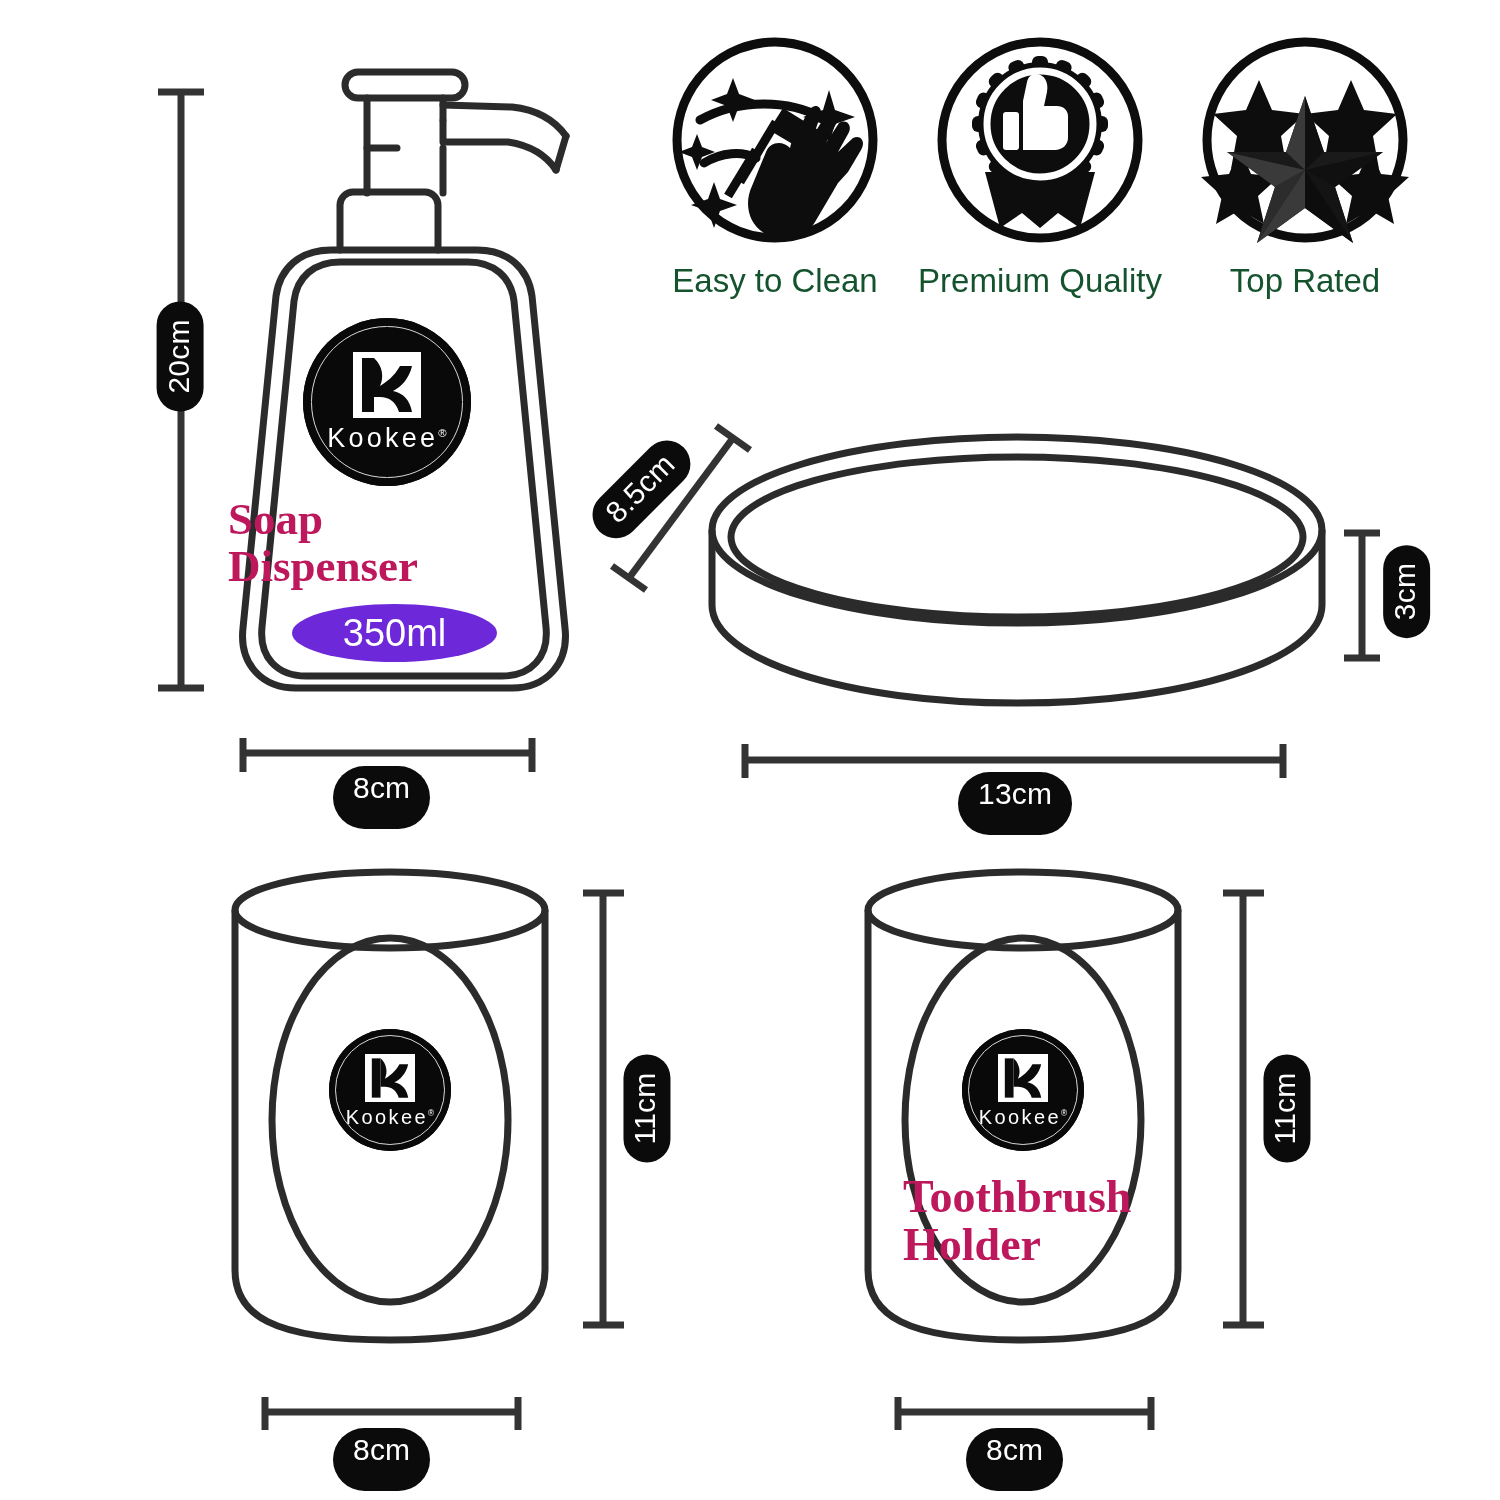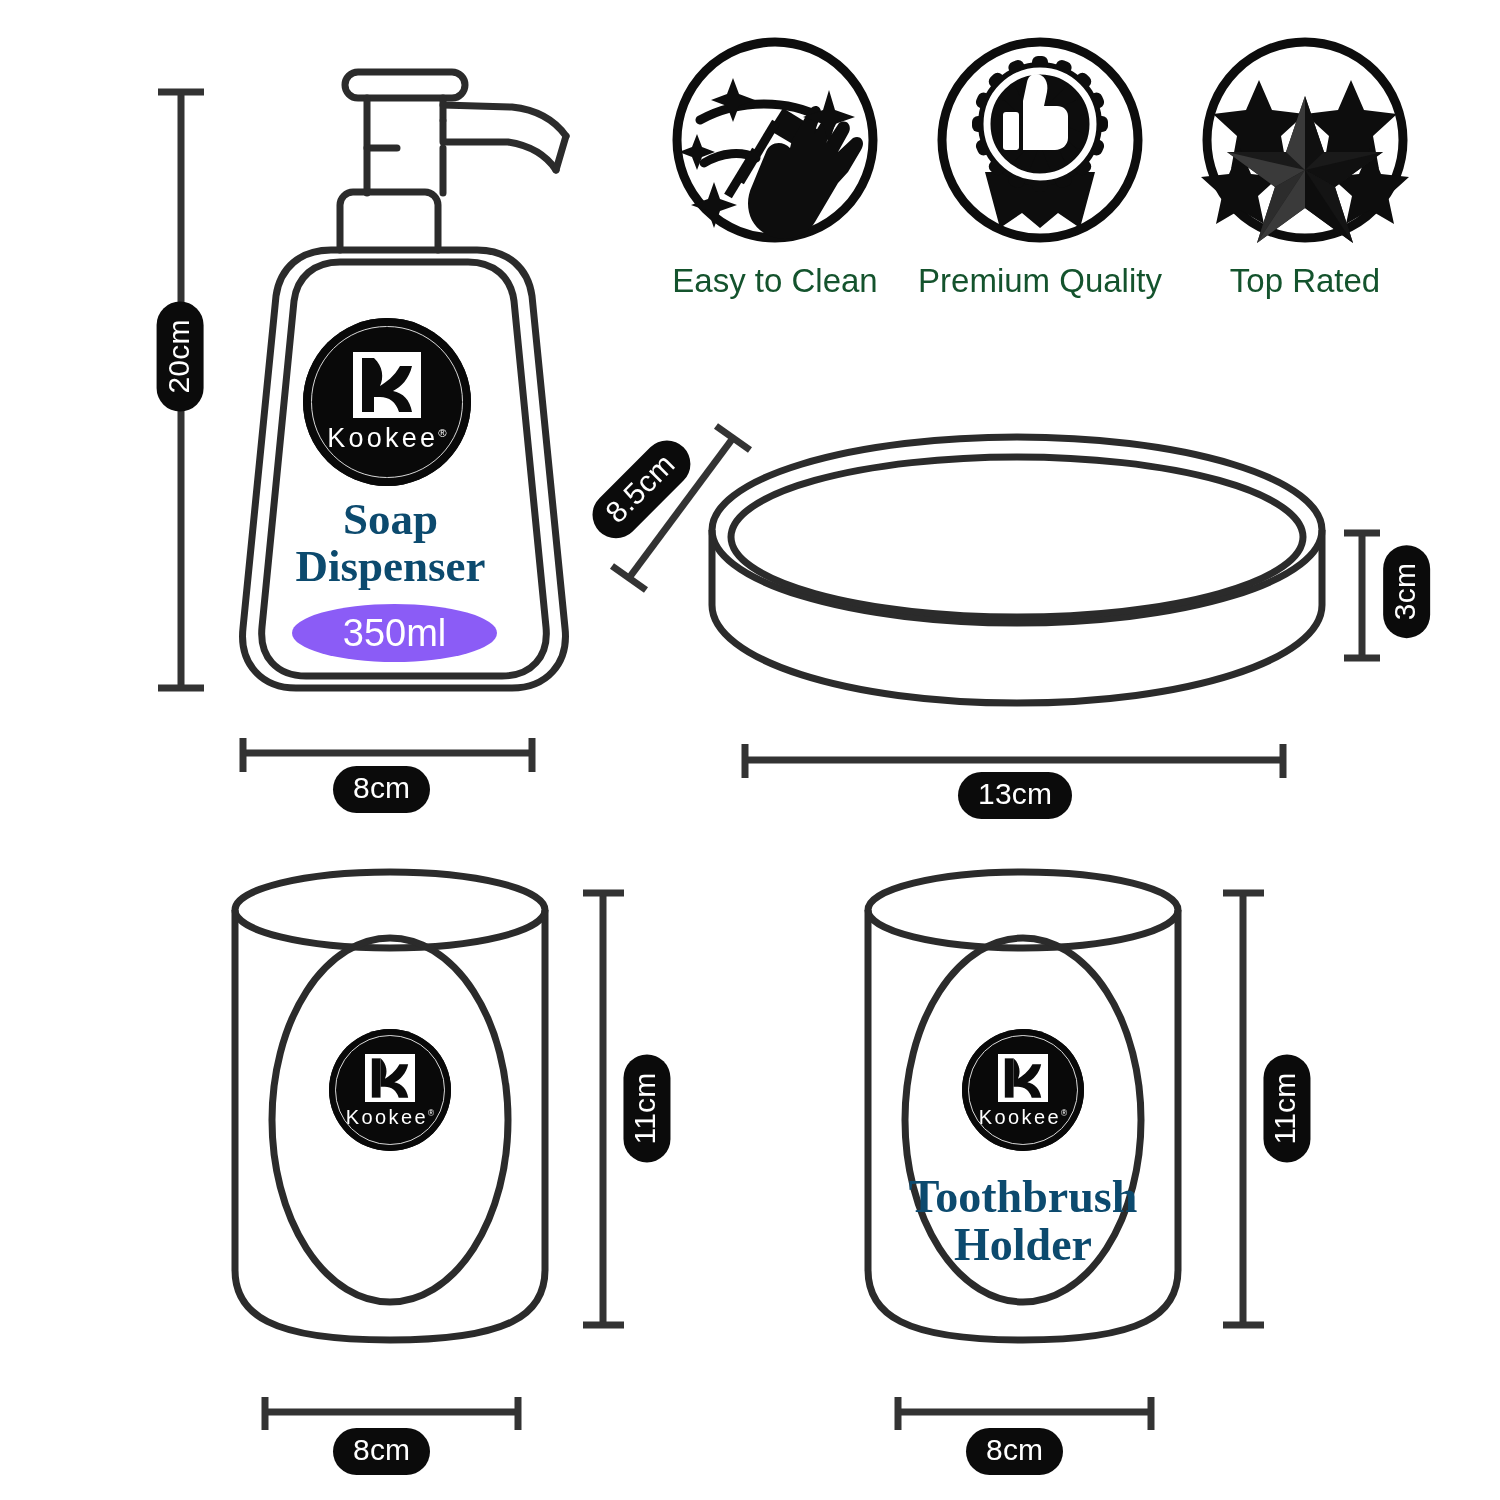--- a/index.html
+++ b/index.html
@@ -35,48 +35,48 @@
     border-radius: 999px;
     font-family: "Liberation Sans", sans-serif;
     font-weight: 400;
     text-align: center;
     white-space: nowrap;
     display: flex;
     align-items: center;
     justify-content: center;
     letter-spacing: .2px;
   }
-  .pill.horiz { font-size: 30px; padding: 5px 20px 8px; }
+  .pill.horiz { font-size: 30px; padding: 5px 20px 24px; }
   .pill.vert  { font-size: 30px; padding: 5px 18px 8px; }
 
   
   .badge-caption {
     position: absolute;
     font-family: "Liberation Sans", sans-serif;
     font-size: 33px;
     color: #14532d;
     text-align: center;
     white-space: nowrap;
   }
 
   
   .prod-name {
     position: absolute;
     font-family: "Liberation Serif", serif;
     font-weight: bold;
-    color: #0c4a6e;
-    text-align: center;
+    color: #be185d;
+    text-align: left;
     line-height: 1.04;
     white-space: pre-line;
   }
 
   
   .vol-ellipse {
     position: absolute;
-    background: #8b5cf6;
+    background: #6d28d9;
     border-radius: 50%;
     display: flex;
     align-items: center;
     justify-content: center;
     color: #ffffff;
     font-family: "Liberation Sans", sans-serif;
     font-size: 38px;
   }
 
   

